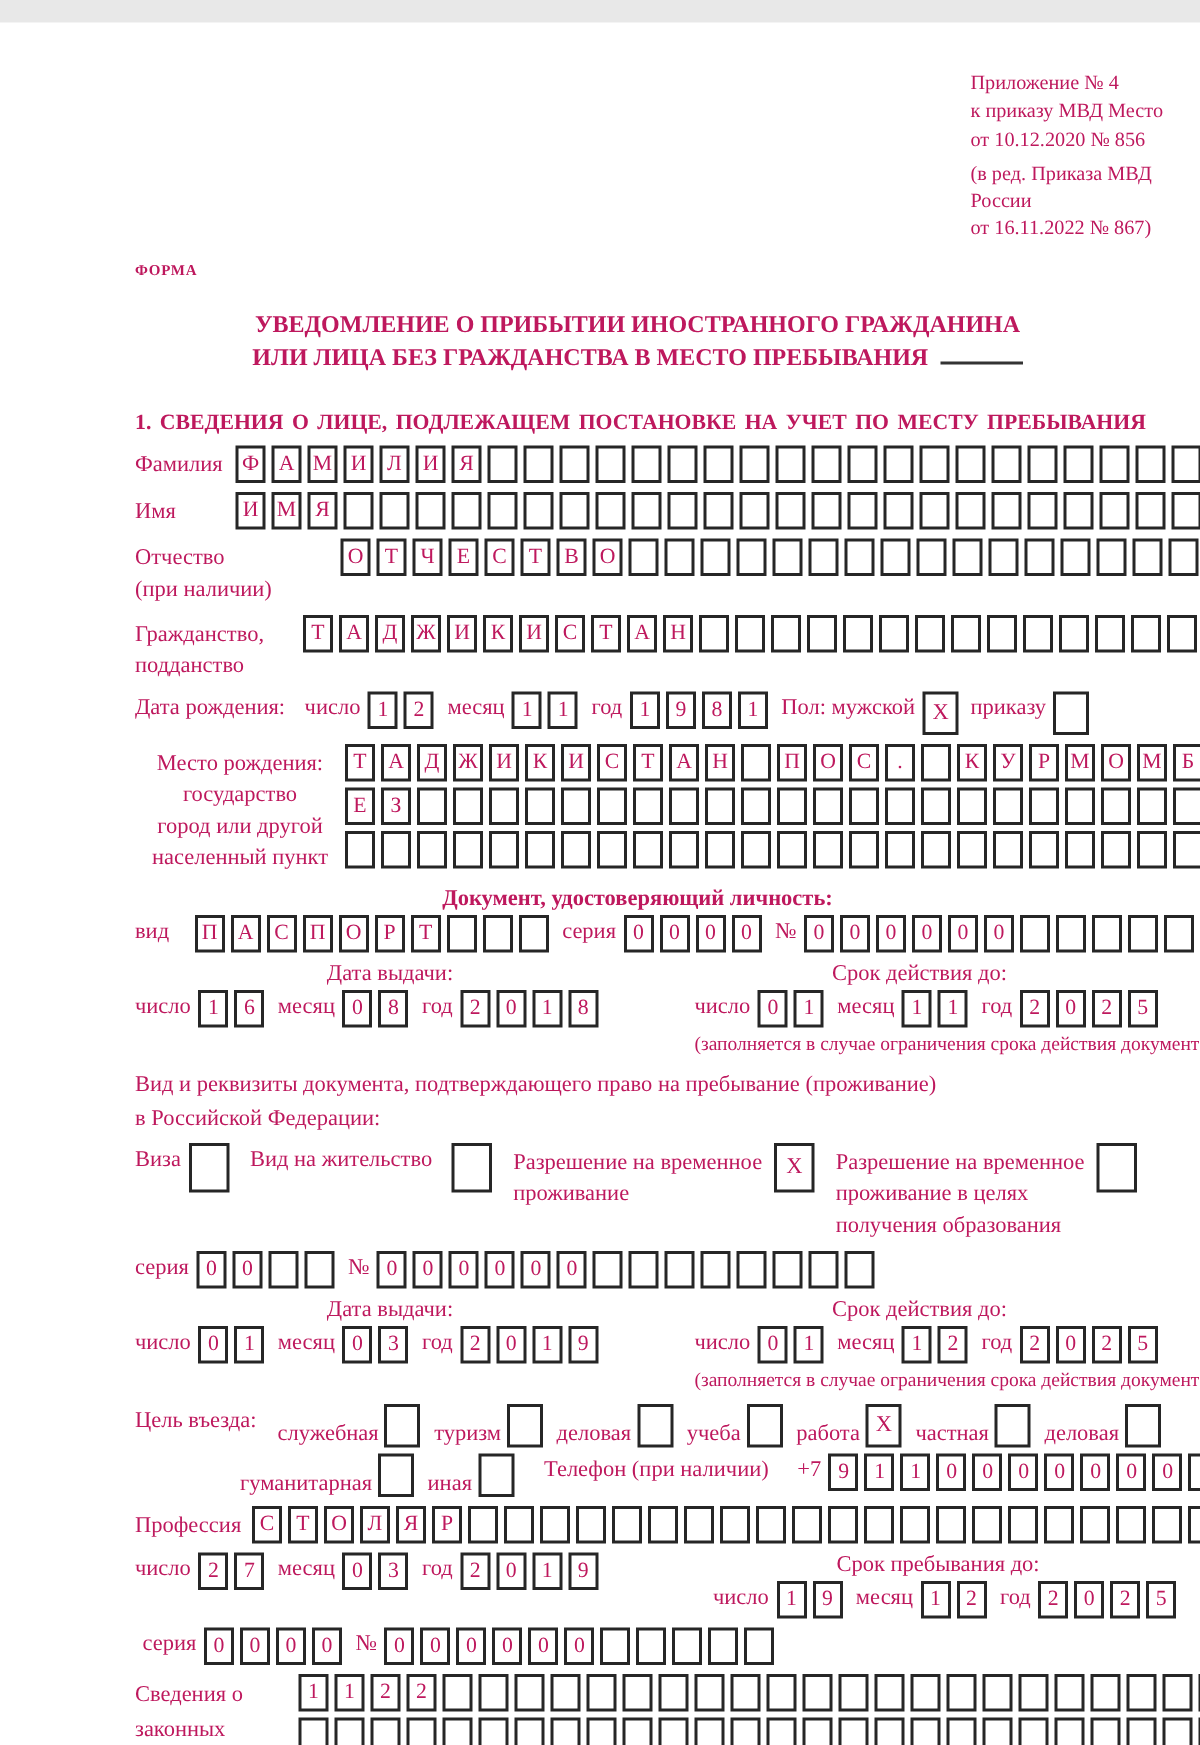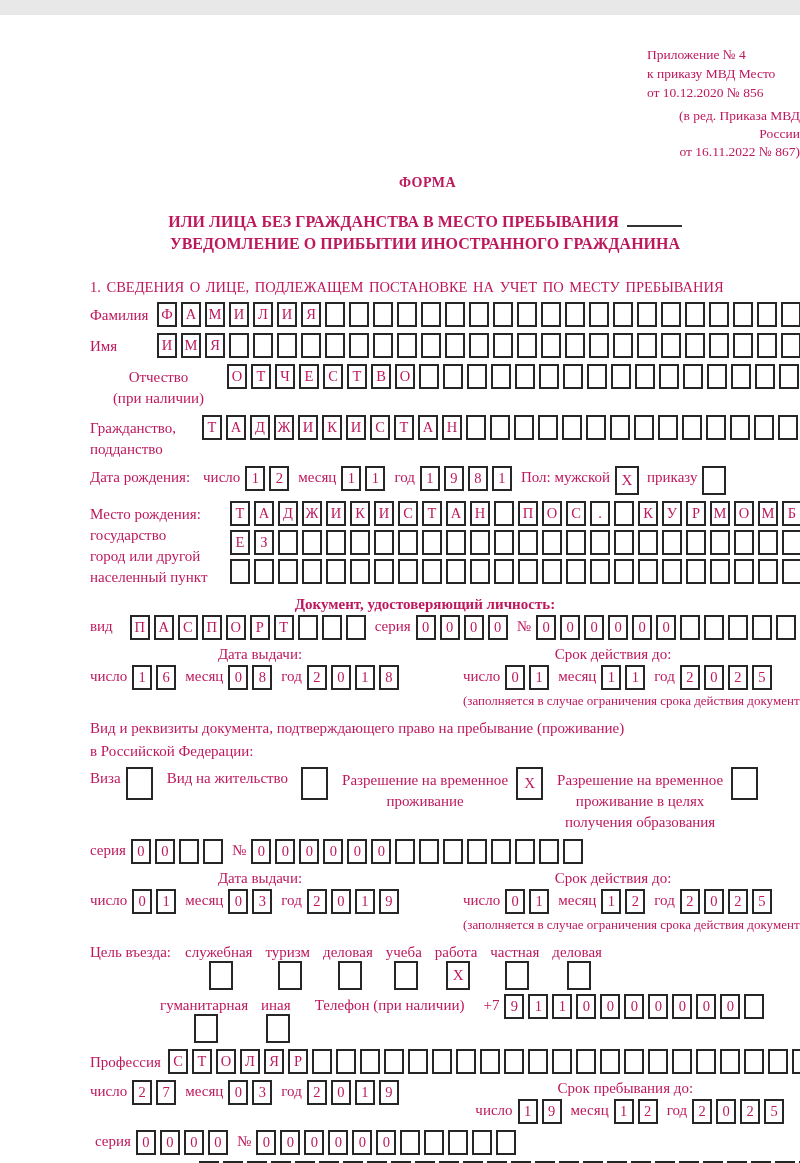--- a/index.html
+++ b/index.html
@@ -3,30 +3,30 @@
 <meta charset="utf-8">
 <style>
   html,body { margin:0; padding:0; background:#e8e8e8; }
   .page {
     width:800px; height:1163px; margin:15px auto; background:#ffffff;
     font-family:"Liberation Serif", serif; color:#be185d;
     box-sizing:border-box; padding:30px 0 0 90px; overflow:hidden;
     font-size:15px; position:relative;
   }
   .hdr { margin-left:557px; font-size:13.5px; line-height:19px; }
-  .hdr .rev { margin-top:5px; line-height:18px;text-align:right; }
-  .forma { margin-top:14px; font-weight:bold; font-size:14px; text-align:center; padding-right:35px; letter-spacing:0.5px; }
+  .hdr .rev { margin-top:5px; line-height:18px; }
+  .forma { margin-top:14px; font-weight:bold; font-size:10px; text-align:left; padding-right:35px; letter-spacing:0.5px; }
   .title { margin-top:20px; text-align:center; font-weight:bold; font-size:16px; line-height:22px; padding-right:40px; }
   .title-underline { display:inline-block; width:55px; border-bottom:2px solid #333; margin-left:8px; vertical-align:baseline; }
-  .sec-head { margin-top:24px; font-weight:normal; font-size:14.5px; word-spacing:2px; padding-right:6px; }
+  .sec-head { margin-top:24px; font-weight:bold; font-size:14.5px; word-spacing:2px; padding-right:6px; }
 
   .row { display:flex; align-items:flex-start; margin-top:6px; }
   .lbl { flex-shrink:0; padding-top:3px; line-height:21px; }
-  .w67 { width:67px; } .w137 { width:137px;text-align:center; } .w112 { width:112px; }
-  .w140 { width:140px; } .w70 { width:70px;text-align:center; } .w109 { width:109px; }
+  .w67 { width:67px; } .w137 { width:137px; } .w112 { width:112px; }
+  .w140 { width:140px;text-align:center; } .w70 { width:70px;text-align:center; } .w109 { width:109px; }
   .cells { display:inline-flex; flex-wrap:nowrap; flex-shrink:0; }
   .cell {
     display:inline-block; box-sizing:border-box; width:20px; height:25px;
     border:2px solid #262626; margin-right:4px; text-align:center;
     line-height:21px; font-size:14.5px; background:#fff;
   }
   .cb {
     display:inline-block; box-sizing:border-box; width:24px; height:29px;
     border:2px solid #262626; text-align:center; line-height:25px;
     font-size:15px; flex-shrink:0; background:#fff;
@@ -39,45 +39,45 @@
   .dp-l { width:400px; }
   .dp-r { width:337px; }
   .dp-head { text-align:center; margin-bottom:2px; }
   .dp-l .dp-head { width:340px; }
   .dp-r .dp-head { width:300px; }
   .drow { display:flex; align-items:flex-start; }
   .drow .inline-lbl:first-child { margin-left:0; }
   .note { font-size:13px; margin-top:3px; white-space:nowrap; }
   .intro { margin-top:8px; line-height:23px; }
   .opts { display:flex; align-items:flex-start; margin-top:4px; }
-  .opt-multi { text-align:center; line-height:21px; padding-top:3px; }
+  .opt-multi { line-height:21px; padding-top:3px; }
   .gap8 { margin-left:8px; } .gap14 { margin-left:14px; } .gap20 { margin-left:20px; }
-  .purpose-opt { display:flex; align-items:center; margin-left:9px;flex-direction:column; }
+  .purpose-opt { display:flex; align-items:flex-end; margin-left:9px; }
   .purpose-opt .inline-lbl { margin:0 4px 0 0; }
 </style>
 </head>
 <body>
 
 <div class="page">
 
   <div class="hdr">
     <div>Приложение № 4</div>
     <div>к приказу МВД Место</div>
     <div>от 10.12.2020 № 856</div>
     <div class="rev">
       <div>(в ред. Приказа МВД России</div>
       <div>от 16.11.2022 № 867)</div>
     </div>
   </div>
 
   <div class="forma">ФОРМА</div>
 
   <div class="title">
+    <div>УВЕДОМЛЕНИЕ О ПРИБЫТИИ ИНОСТРАННОГО ГРАЖДАНИНА</div>
     <div><span>ИЛИ ЛИЦА БЕЗ ГРАЖДАНСТВА В МЕСТО ПРЕБЫВАНИЯ</span><span class="title-underline"></span></div>
-    <div>УВЕДОМЛЕНИЕ О ПРИБЫТИИ ИНОСТРАННОГО ГРАЖДАНИНА</div>
   </div>
 
   <div class="sec-head">1. СВЕДЕНИЯ О ЛИЦЕ, ПОДЛЕЖАЩЕМ ПОСТАНОВКЕ НА УЧЕТ ПО МЕСТУ ПРЕБЫВАНИЯ</div>
 
   <div class="row">
     <span class="lbl w67">Фамилия</span>
     <span class="cells">
         <span class="cell">Ф</span>
         <span class="cell">А</span>
         <span class="cell">М</span>

